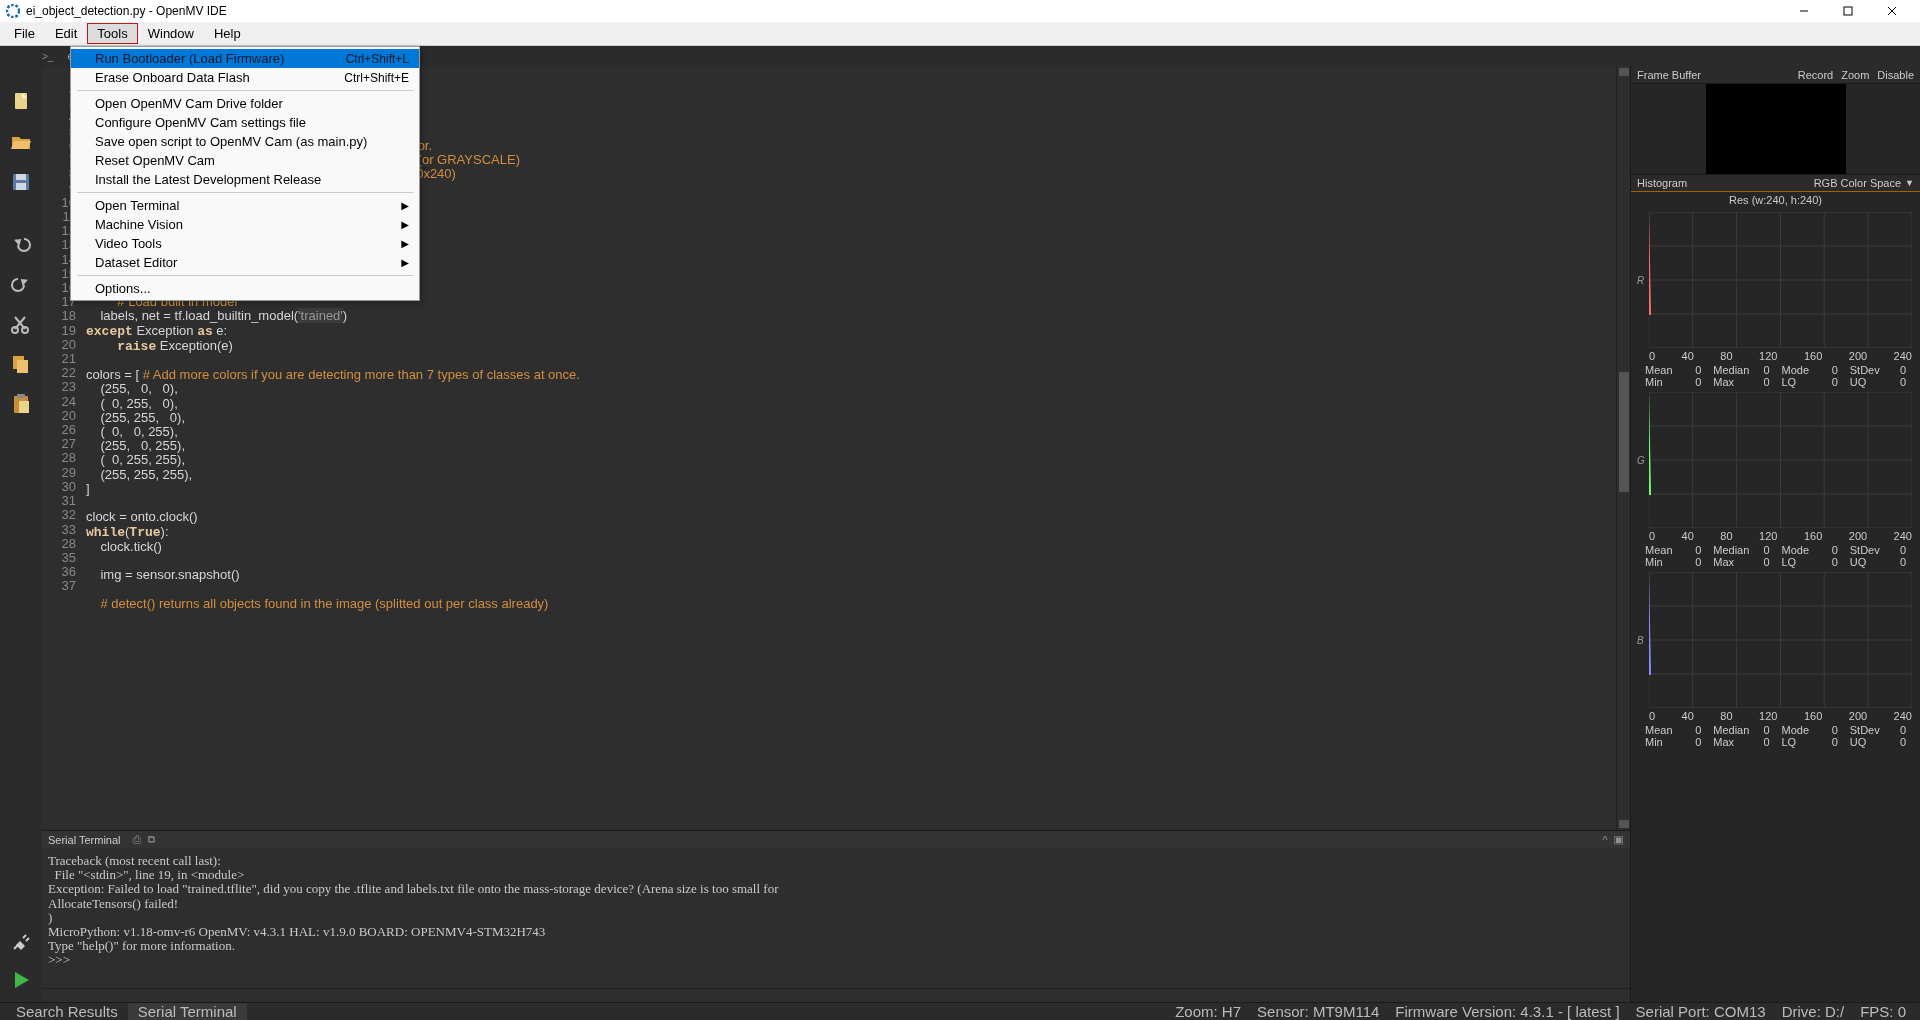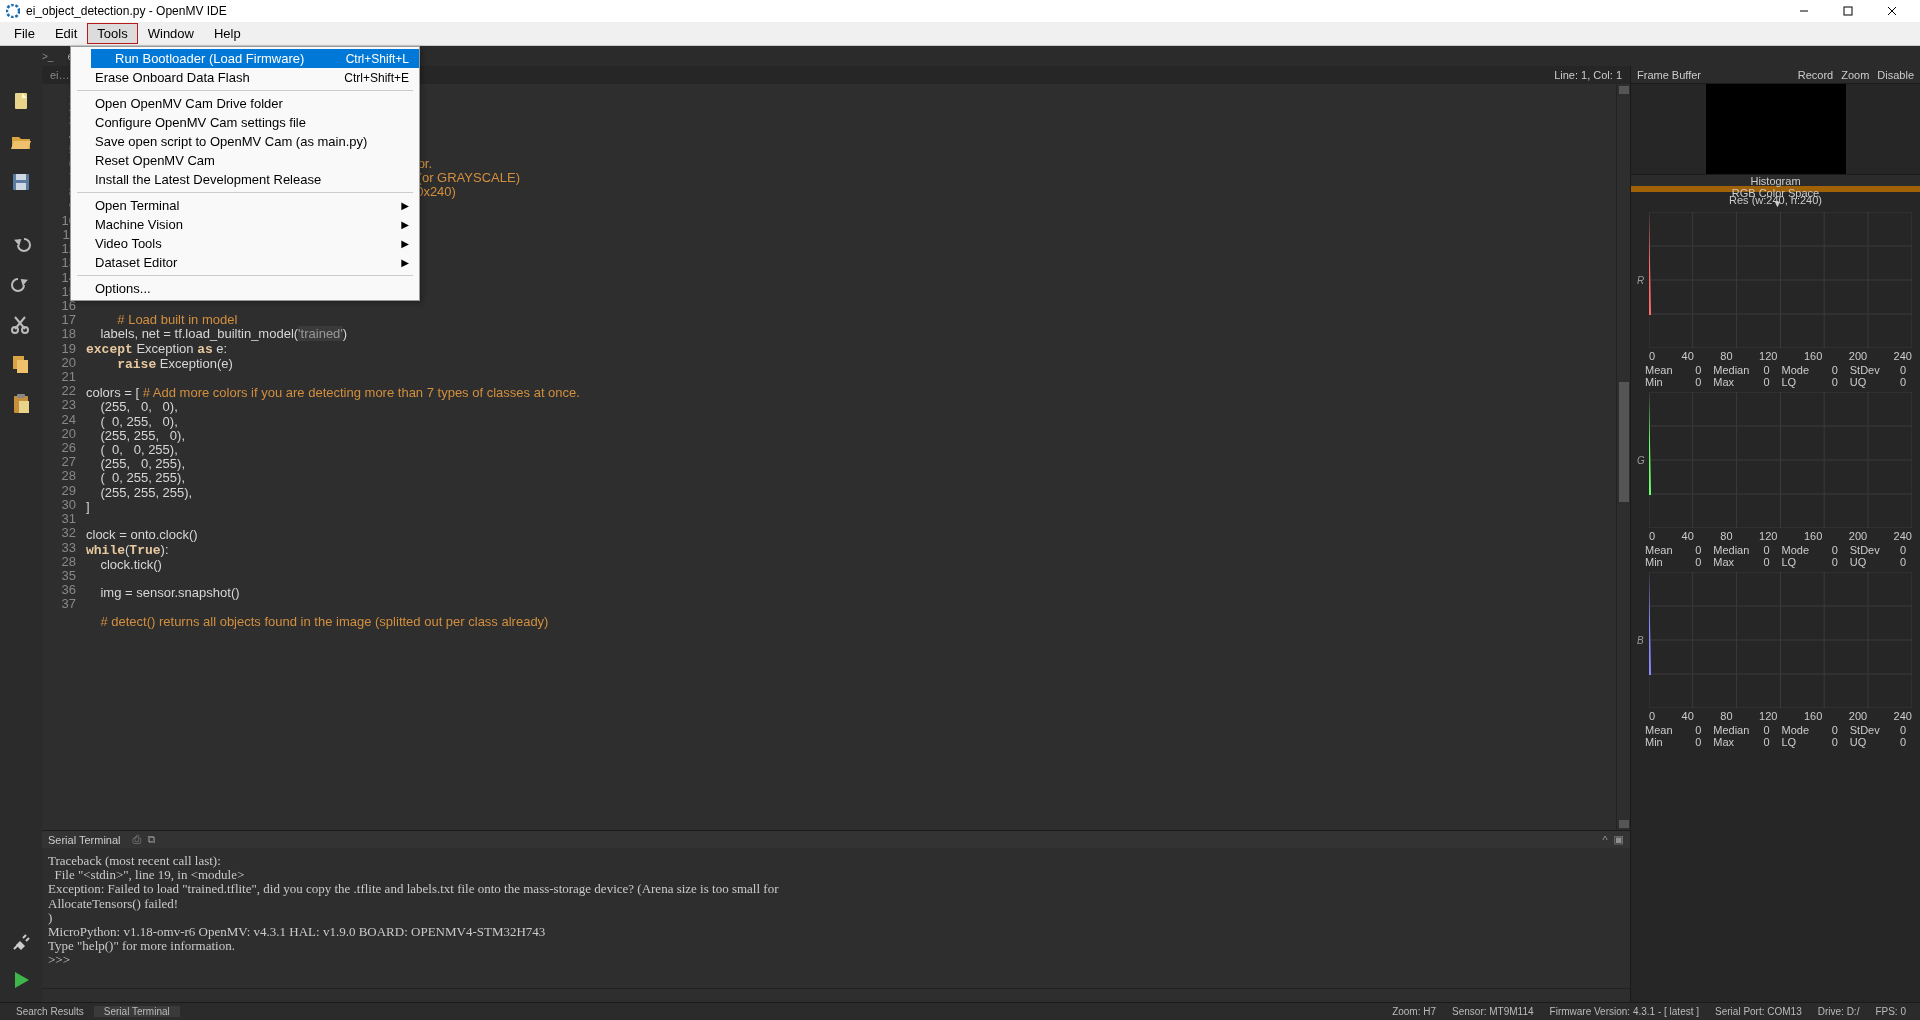--- a/index.html
+++ b/index.html
@@ -17,21 +17,21 @@
   .menubar .menuitem { padding: 4px 10px; cursor: pointer; }
   .menubar .menuitem.active { background: #dcdcdc; border: 1px solid #b91c1c; padding: 2px 9px; }
   
   
   .tabbar { height: 20px; background: #2b2b2b; display: flex; align-items: center; padding-left: 42px; }
   .tabbar .tab { font-size: 11px; color: #aaa; padding: 2px 8px; }
   
   
   .dropdown { position: absolute; left: 70px; top: 46px; width: 350px; background: #f9f9f9; border: 1px solid #999; box-shadow: 2px 2px 5px rgba(0,0,0,.3); z-index: 1000; color: #000; font-size: 13px; padding: 2px 0; }
   .dropdown .dditem { padding: 4px 10px 4px 24px; display: flex; justify-content: space-between; align-items: center; height: 19px; }
-  .dropdown .dditem.highlighted { background: #0078d7; color: #ffffff; margin-left: 20px; }
+  .dropdown .dditem.highlighted { background: #0078d7; color: #0f172a; }
   .dropdown .dditem .shortcut { font-size: 12px; }
   .dropdown .dditem .submenu-arrow { font-size: 10px; }
   .dropdown .sep { height: 1px; background: #ccc; margin: 3px 6px; }
   
   
   .mainlayout { display: flex; height: calc(1020px - 22px - 24px - 20px - 18px); }
   
   
   .lefttoolbar { width: 42px; background: #2b2b2b; display: flex; flex-direction: column; align-items: center; padding-top: 22px; gap: 12px; position: relative; }
   .lefttoolbar .toolicon { width: 28px; height: 28px; display: flex; align-items: center; justify-content: center; font-size: 18px; cursor: pointer; }
@@ -65,36 +65,36 @@
   .hscroll { height: 14px; background: #2e2e2e; border-top:1px solid #222; }
   
   
   .rightpanel { width: 290px; background: #262626; display: flex; flex-direction: column; border-left: 1px solid #1a1a1a; }
   .rp-header { height: 18px; background: #2b2b2b; font-size: 11px; display: flex; align-items: center; padding: 0 6px; border-bottom: 1px solid #1a1a1a; }
   .rp-header .spacer { flex: 1; }
   .rp-header .rp-link { margin-left: 8px; cursor: pointer; }
   .framebuffer { height: 90px; background: #262626; display:flex; align-items:center; justify-content:center; }
   .framebuffer .fb-black { width: 140px; height: 90px; background: #000; }
   
-  .hist-header { height: 18px; background: #2b2b2b; font-size: 11px; display: flex; align-items: center; padding: 0 6px; border-top: 1px solid #1a1a1a; border-bottom:6px solid #a16207;flex-direction:column; }
+  .hist-header { height: 18px; background: #2b2b2b; font-size: 11px; display: flex; align-items: center; padding: 0 6px; border-top: 1px solid #1a1a1a; border-bottom:1px solid #a16207; }
   .hist-header .spacer{flex:1;}
   .hist-res { text-align:center; font-size:11px; padding:2px 0; color:#ccc;}
   .hist-body { flex:1; overflow:hidden; }
   
   .hist-channel { padding: 0 6px; }
   .hist-plot { position: relative; height: 136px; background: #262626; margin: 4px 2px 0 12px; }
   .hist-plot .grid { position:absolute; inset:0; }
   .hist-plot .yaxis-label { position:absolute; left:-12px; top:50%; transform: translateY(-50%); font-size:10px; font-style:italic; color:#999;}
   .hist-trace { position:absolute; inset:0;}
   .hist-xticks { display:flex; justify-content:space-between; font-size:11px; color:#ccc; margin: 2px 2px 0 12px; }
   .hist-stats { display:flex; flex-wrap:wrap; font-size:11px; color:#ccc; margin: 2px 2px 2px 2px; }
   .hist-stats div { width: 25%; display:flex; justify-content: space-between; padding: 0 6px; }
 
   
-  .statusbar { height: 18px; background: #2b2b2b; font-size: 10px; display: flex; align-items: center; padding: 0 6px; color: #bbb; border-top: 1px solid #1a1a1a; }
+  .statusbar { height: 18px; background: #2b2b2b; font-size: 15px; display: flex; align-items: center; padding: 0 6px; color: #bbb; border-top: 1px solid #1a1a1a; }
   .statusbar .tab { padding: 0 10px; }
   .statusbar .tab.active { background: #3a3a3a;}
   .statusbar .spacer { flex: 1; }
   .statusbar .field { padding: 0 8px; }
   
 </style>
 </head>
 <body>
 
 <div class="titlebar">
@@ -253,25 +253,20 @@
       </div>
       <div class="toolicon">
         <svg width="22" height="22">
             <polygon points="5,3 19,11 5,19" fill="#3eb649"></polygon>
           </svg>
       </div>
     </div>
   </div>
 
   <div class="editorcol">
-    <div class="statline">
-      <span style="color:#888;font-size:11px;">ei…</span>
-      <span class="spacer"></span>
-      <span>Line: 1, Col: 1</span>
-    </div>
 
     <div class="editor-wrap">
       <div class="gutter" id="gutter">
           <div>1</div>
           <div>2</div>
           <div>3</div>
           <div>4</div>
           <div>5</div>
           <div>6</div>
           <div>7</div>

